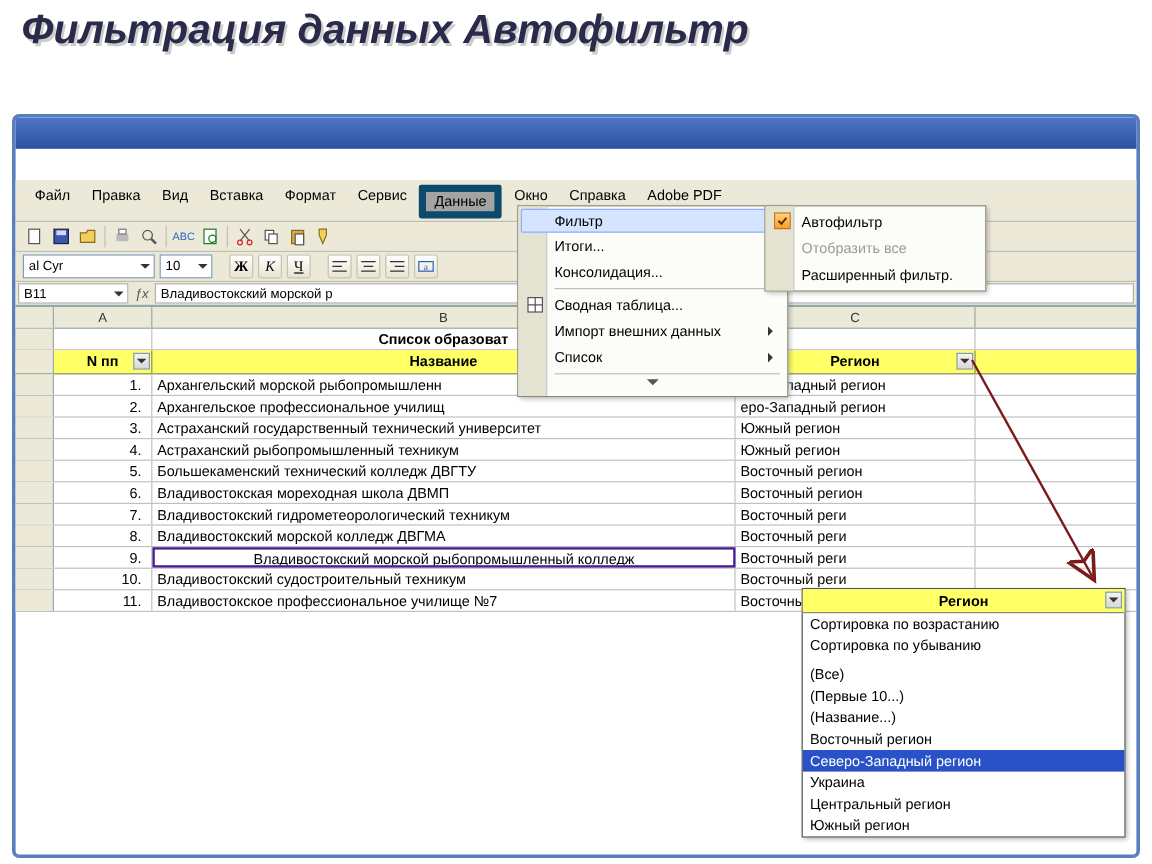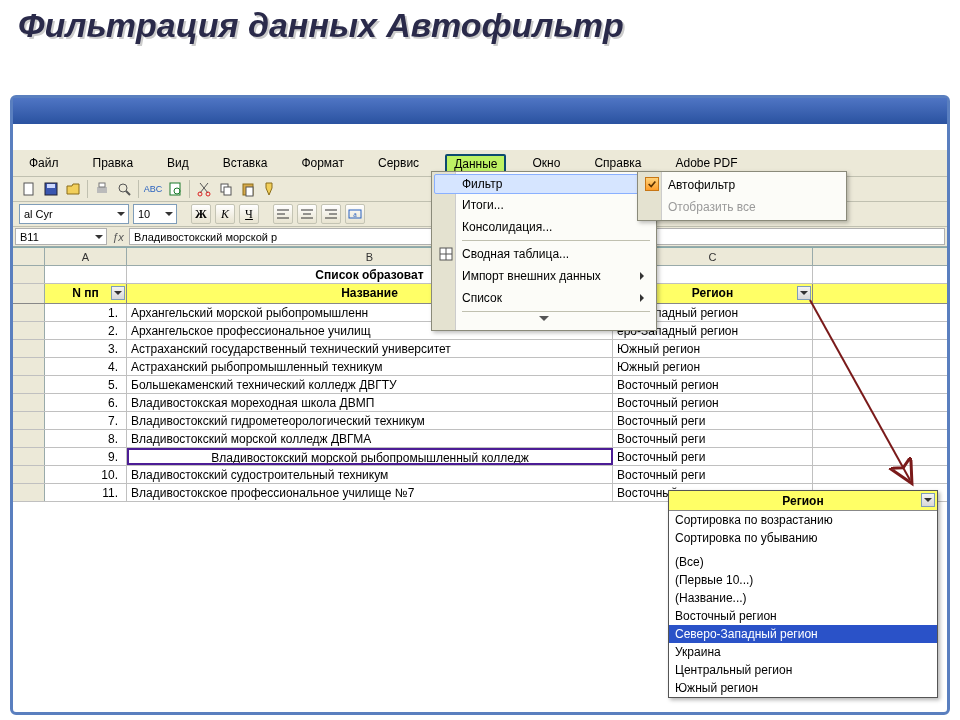--- a/index.html
+++ b/index.html
@@ -30,34 +30,34 @@
     border: 3px solid #5a7fbf;
     border-radius: 6px;
     background: #fff;
   }
   .titlebar {
     height: 26px;
     background: linear-gradient(#4f75c4,#2a52a0);
   }
   .menubar {
     display: flex;
-    gap: 18px;
+    gap: 2px;
     padding: 4px 8px 2px 8px;
     background: #ece9d8;
     border-bottom: 1px solid #c0c0b0;
     margin-top: 26px;
     font-size: 12px;
   }
   .menubar .menu-item {
     padding: 2px 8px;
     cursor: default;
   }
   .menubar .menu-item.open {
-    background: #bef264;
-    border: 2px solid #0c4a6e;
+    background: #a3a3a3;
+    border: 6px solid #0c4a6e;
     padding: 1px 7px;
     border-radius: 2px;
   }
   .toolbar {
     display: flex;
     align-items: center;
     gap: 2px;
     background: #ece9d8;
     padding: 2px 6px;
     border-bottom: 1px solid #c0c0b0;
@@ -457,32 +457,35 @@
     <div class="mrow">
         <span>Список</span>
         <span class="arrow"></span>
       </div>
     <div class="msep"></div>
     <div class="expand-chevron">
         <span></span>
       </div>
   </div>
 
-  <div class="menu-dropdown submenu" style="left:624px; top:73px; width:210px;">
+  <div class="menu-dropdown submenu" style="left:624px; top:73px; width:185px;">
     <div class="gutter"></div>
     <div class="mrow">
       <div class="check">
           <svg viewBox="0 0 12 12" width="10" height="10">
             <polyline points="2,6 5,9 10,3"></polyline>
           </svg>
         </div>
       <span>Автофильтр</span>
     </div>
     <div class="mrow disabled">
         <span>Отобразить все</span>
+      </div>
+    <div class="mrow">
+        <span>Расширенный фильтр.</span>
       </div>
   </div>
 
 </div>
 
 <div class="af-popup" style="left:668px; top:490px;">
   <div class="af-header">
     <span>Регион</span>
     <div class="filter-arrow">
         <span></span>

